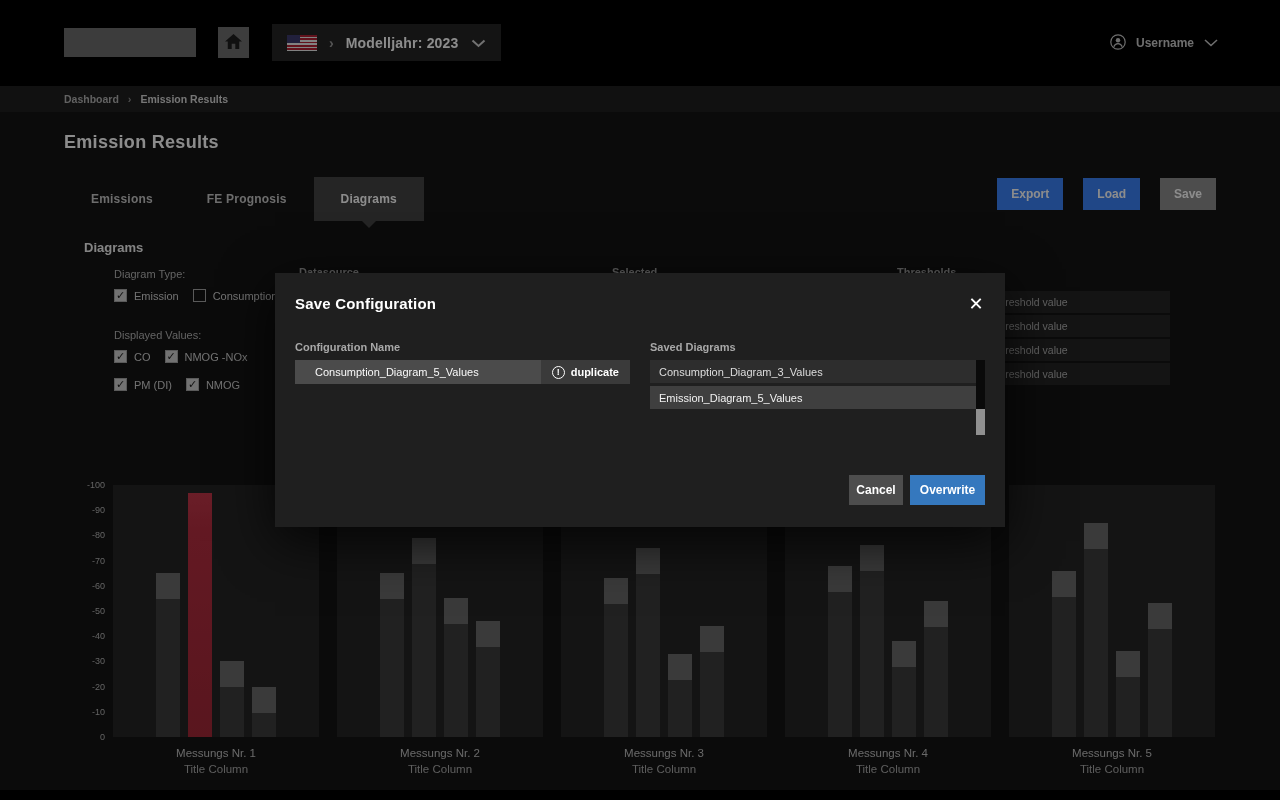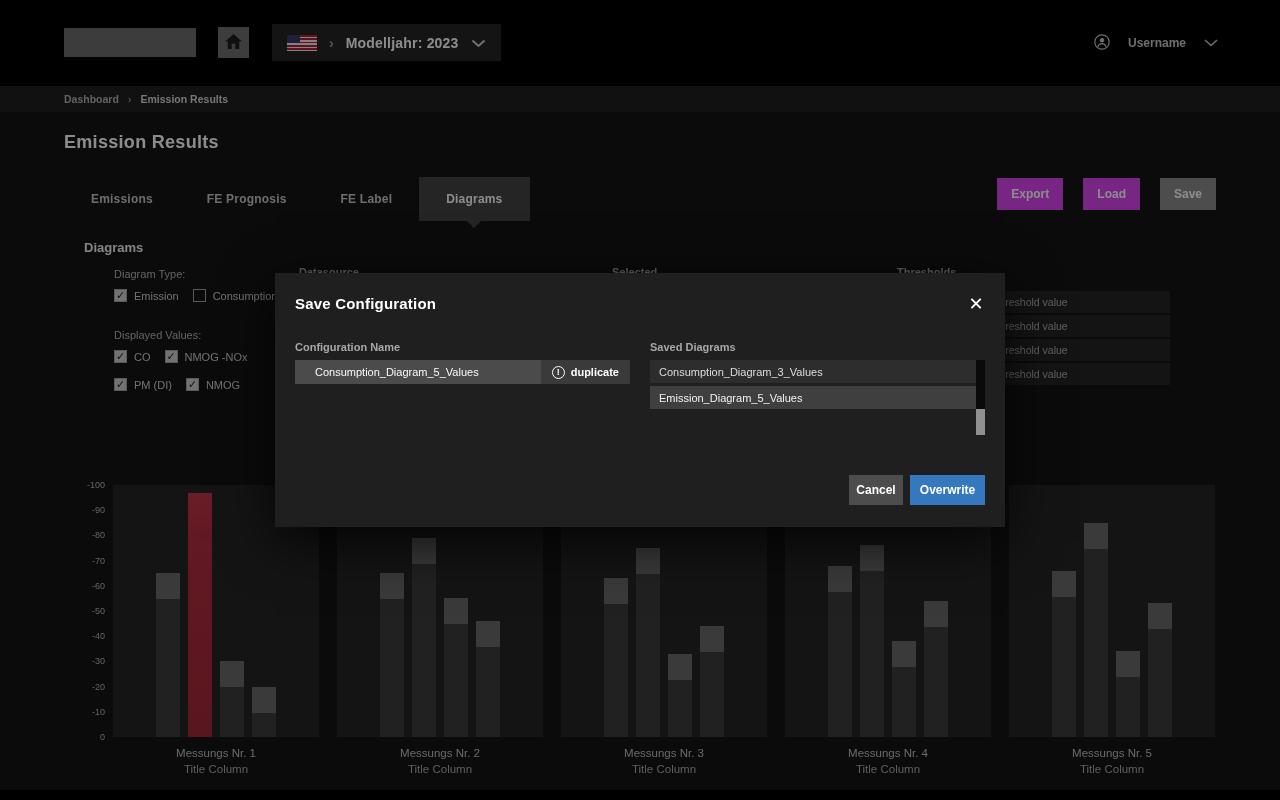--- a/index.html
+++ b/index.html
@@ -9,37 +9,37 @@
 
   
   .topbar { position:absolute; left:0; top:0; width:100%; height:86px; background:#000; }
   .logo-box { position:absolute; left:64px; top:28px; width:132px; height:29px; background:#6e6e6e; }
   .home-btn { position:absolute; left:218px; top:27px; width:31px; height:31px; background:#707070; border:none; display:flex; align-items:center; justify-content:center; cursor:pointer; }
   .year-select { position:absolute; left:272px; top:24px; height:37px; background:#262626; display:flex; align-items:center; padding:0 15px; gap:12px; cursor:pointer; }
   .flag { position:relative; width:30px; height:16px; background:repeating-linear-gradient(180deg,#b22234 0 1.8px,#ececec 1.8px 3.3px); flex:0 0 auto; }
   .flag::after { content:""; position:absolute; left:0; top:0; width:13px; height:8.5px; background:#3c3b6e; }
   .sep-glyph { color:#9a9a9a; font-size:14px; font-weight:bold; }
   .year-label { color:#fff; font-weight:bold; font-size:14px; letter-spacing:.2px; }
-  .user-menu { position:absolute; right:62px; top:32px; height:22px; display:flex; align-items:center; gap:18px; color:#c9c9c9; font-size:12px; font-weight:bold; cursor:pointer; }
+  .user-menu { position:absolute; right:62px; top:32px; height:22px; display:flex; align-items:center; gap:10px; color:#c9c9c9; font-size:12px; font-weight:bold; cursor:pointer; }
 
   
   .crumb-bar { position:absolute; left:0; top:86px; width:100%; height:26px; background:#1f1f1f; display:flex; align-items:center; padding:0 64px; gap:9px; font-size:10.5px; font-weight:bold; }
   .crumb-link { color:#b3b3b3; cursor:pointer; }
   .crumb-sep { color:#8a8a8a; font-size:11px; }
   .crumb-current { color:#d8d8d8; }
 
   .page-title { position:absolute; left:64px; top:132px; font-size:18px; font-weight:bold; color:#fff; letter-spacing:.3px; }
 
   
   .tabs { position:absolute; left:64px; top:177px; height:44px; display:flex; }
   .tab { height:44px; padding:0 27px; background:transparent; border:none; color:#c6c6c6; font-size:12px; font-weight:bold; cursor:pointer; font-family:inherit; position:relative; letter-spacing:.2px; }
   .tab.active { background:#444; color:#fff; }
   .tab.active::after { content:""; position:absolute; left:50%; bottom:-7px; transform:translateX(-50%); border:7px solid transparent; border-top-color:#444; border-bottom:0; }
   .actions { position:absolute; right:64px; top:178px; display:flex; gap:20px; }
-  .actions button { height:32px; padding:0 14px; border:none; font-family:inherit; font-size:12px; font-weight:bold; color:#fff; background:#d946ef; cursor:pointer; }
+  .actions button { height:32px; padding:0 14px; border:none; font-family:inherit; font-size:12px; font-weight:bold; color:#fff; background:#3b82f6; cursor:pointer; }
   .actions .save { background:#8c8c8c; }
 
   
   .section-title { position:absolute; left:84px; top:240px; font-size:13px; font-weight:bold; color:#f0f0f0; }
   .flabel { position:absolute; font-size:11px; color:#b5b5b5; }
   .cbrow { position:absolute; display:flex; gap:14px; align-items:center; }
   .cbitem { display:flex; align-items:center; gap:7px; cursor:pointer; }
   .cb { width:13px; height:13px; border:1px solid #a5a5a5; background:transparent; position:relative; flex:0 0 auto; }
   .cb.checked { background:#d0d0d0; }
   .cb.checked::after { content:"\2713"; position:absolute; left:1px; top:-1px; font-size:11px; line-height:13px; color:#1d1d1d; font-weight:bold; }
@@ -127,21 +127,20 @@
     <span class="crumb-link">Dashboard</span>
     <span class="crumb-sep">›</span>
     <span class="crumb-current">Emission Results</span>
   </nav>
 
   <h1 class="page-title">Emission Results</h1>
 
   <div class="tabs">
       <button class="tab">Emissions</button>
       <button class="tab">FE Prognosis</button>
-      <button class="tab">FE Label</button>
       <button class="tab active">Diagrams</button>
     </div>
   <div class="actions">
     <button>Export</button>
     <button>Load</button>
     <button class="save">Save</button>
   </div>
 
   <section>
     <div class="section-title">Diagrams</div>

